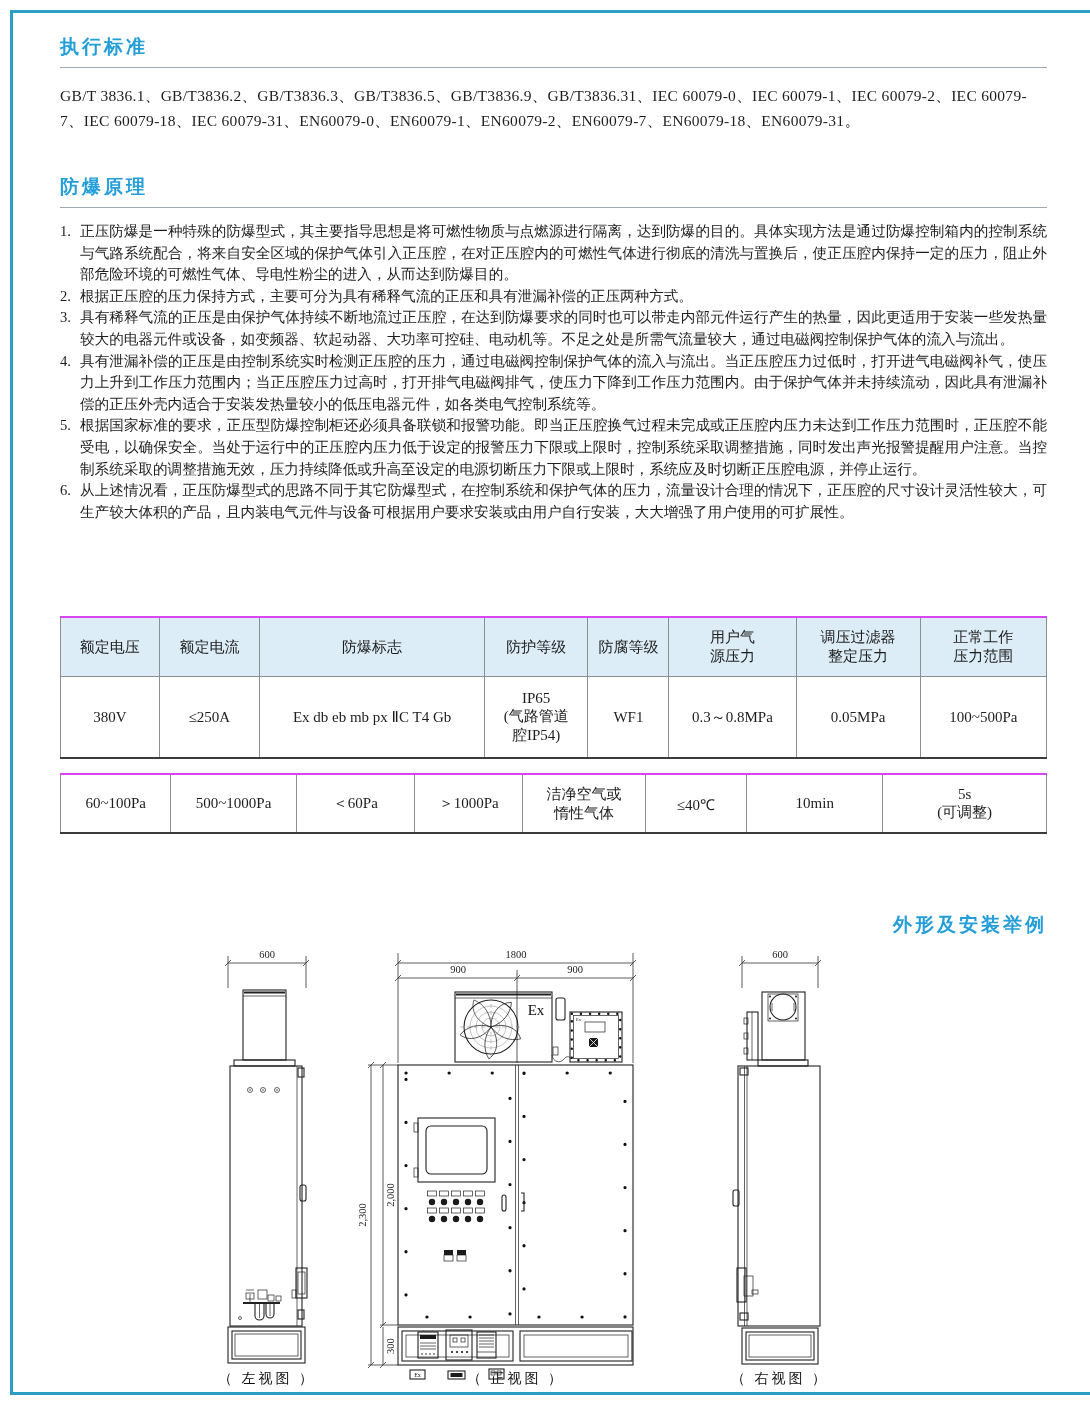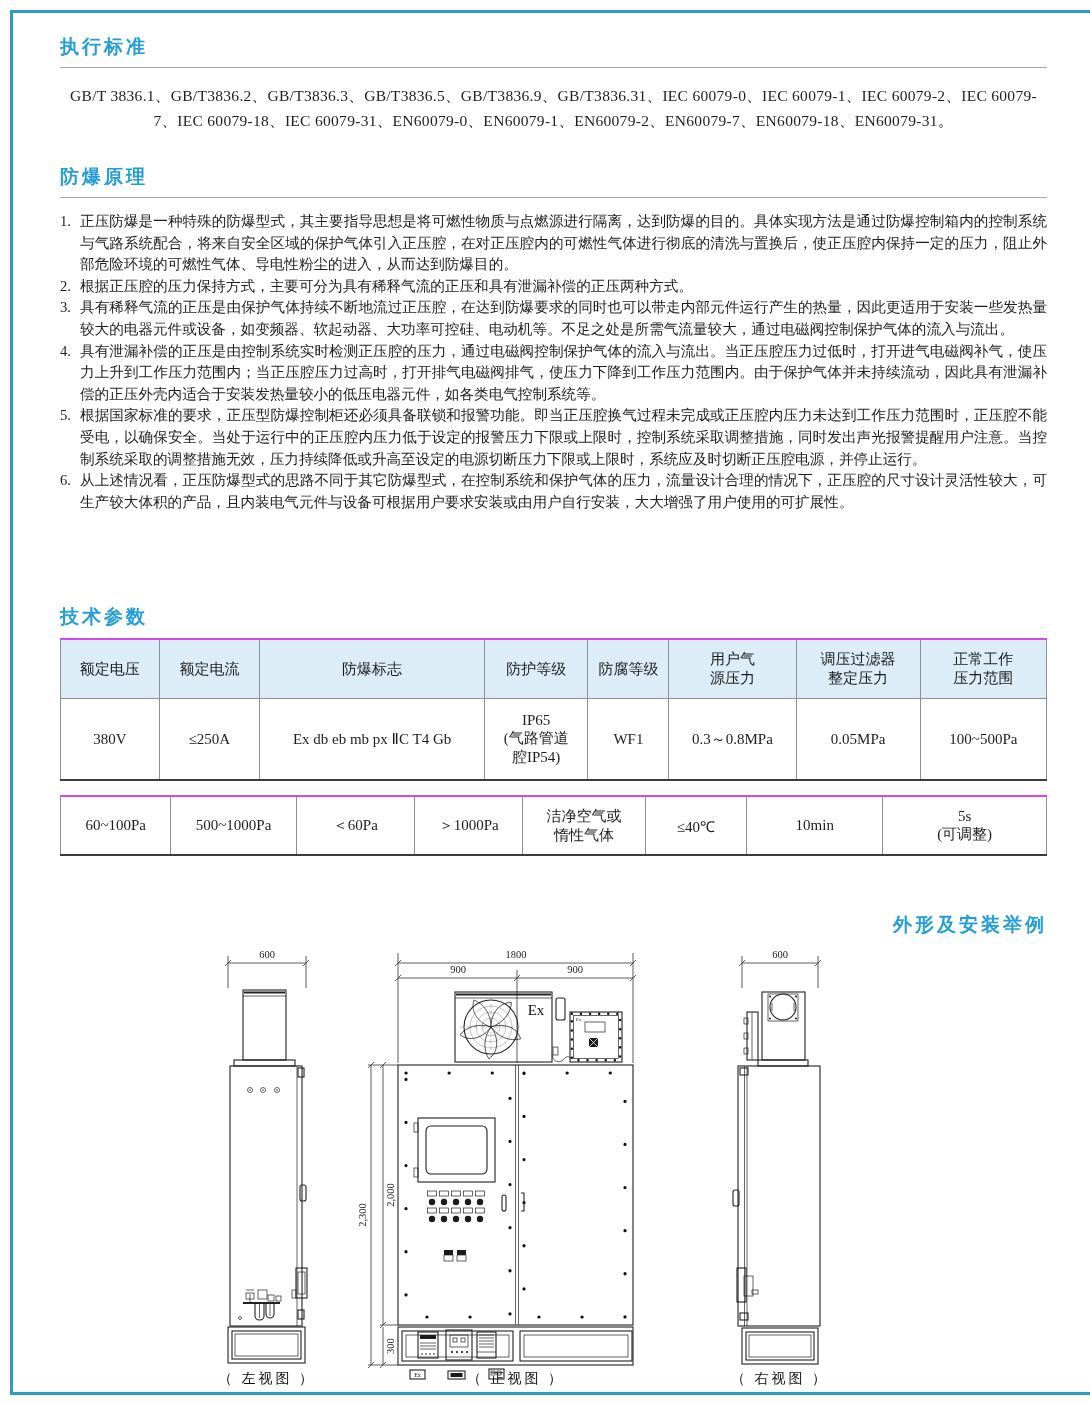--- a/index.html
+++ b/index.html
@@ -10,21 +10,21 @@
   .frame {
     position:absolute; left:10px; top:10px; right:10px; bottom:9px;
     border:3px solid #2D9EC3; pointer-events:none;
   }
   .sec { position:absolute; left:60px; width:987px; }
   .sec-title {
     color:#249ED8; font-size:19px; font-weight:bold; letter-spacing:3px; line-height:22px;
   }
   .rule { border-bottom:1px solid #9fa8ad; margin-top:9px; }
   .std-body {
-    margin-top:15px; font-size:15.5px; line-height:25px; letter-spacing:0.3px; color:#1d1d1d;text-align:center;
+    margin-top:15px; font-size:15.5px; line-height:25px; letter-spacing:0.3px; color:#1d1d1d;
   }
   .plist { margin-top:13px; }
   .pitem { display:flex; font-size:14.6px; line-height:21.6px; color:#1d1d1d; }
   .pitem .num { flex:0 0 20px; }
   .pitem .txt { flex:1; text-align:justify; }
   table { border-collapse:collapse; table-layout:fixed; width:987px;
           border-top:2px solid #d946ef; border-bottom:2px solid #3c3c3c; }
   th,td { border:1px solid #8a8f93; text-align:center; vertical-align:middle;
           white-space:pre-line; font-size:15px; font-weight:normal; color:#1d1d1d; padding:2px; }
   th { background:#DCEDF8; height:54px; }
@@ -52,21 +52,21 @@
 
 <div class="page">
   <div class="frame"></div>
 
   <div class="sec" style="top:36px;">
     <div class="sec-title">执行标准</div>
     <div class="rule"></div>
     <div class="std-body">GB/T 3836.1、GB/T3836.2、GB/T3836.3、GB/T3836.5、GB/T3836.9、GB/T3836.31、IEC 60079-0、IEC 60079-1、IEC 60079-2、IEC 60079-7、IEC 60079-18、IEC 60079-31、EN60079-0、EN60079-1、EN60079-2、EN60079-7、EN60079-18、EN60079-31。</div>
   </div>
 
-  <div class="sec" style="top:166px;">
+  <div class="sec" style="top:176px;">
     <div class="sec-title">防爆原理</div>
     <div class="rule"></div>
     <div class="plist">
       <div class="pitem">
         <span class="num">1.</span>
         <span class="txt">正压防爆是一种特殊的防爆型式，其主要指导思想是将可燃性物质与点燃源进行隔离，达到防爆的目的。具体实现方法是通过防爆控制箱内的控制系统与气路系统配合，将来自安全区域的保护气体引入正压腔，在对正压腔内的可燃性气体进行彻底的清洗与置换后，使正压腔内保持一定的压力，阻止外部危险环境的可燃性气体、导电性粉尘的进入，从而达到防爆目的。</span>
       </div>
       <div class="pitem">
         <span class="num">2.</span>
         <span class="txt">根据正压腔的压力保持方式，主要可分为具有稀释气流的正压和具有泄漏补偿的正压两种方式。</span>
@@ -84,21 +84,20 @@
         <span class="txt">根据国家标准的要求，正压型防爆控制柜还必须具备联锁和报警功能。即当正压腔换气过程未完成或正压腔内压力未达到工作压力范围时，正压腔不能受电，以确保安全。当处于运行中的正压腔内压力低于设定的报警压力下限或上限时，控制系统采取调整措施，同时发出声光报警提醒用户注意。当控制系统采取的调整措施无效，压力持续降低或升高至设定的电源切断压力下限或上限时，系统应及时切断正压腔电源，并停止运行。</span>
       </div>
       <div class="pitem">
         <span class="num">6.</span>
         <span class="txt">从上述情况看，正压防爆型式的思路不同于其它防爆型式，在控制系统和保护气体的压力，流量设计合理的情况下，正压腔的尺寸设计灵活性较大，可生产较大体积的产品，且内装电气元件与设备可根据用户要求安装或由用户自行安装，大大增强了用户使用的可扩展性。</span>
       </div>
     </div>
   </div>
 
   <div class="sec" style="top:606px;">
-    <div class="sec-title">技术参数</div>
 
     <table class="t1">
       <colgroup>
         <col style="width:10%">
           <col style="width:10.2%">
           <col style="width:22.8%">
           <col style="width:10.5%">
         <col style="width:8.2%">
           <col style="width:12.9%">
           <col style="width:12.6%">

